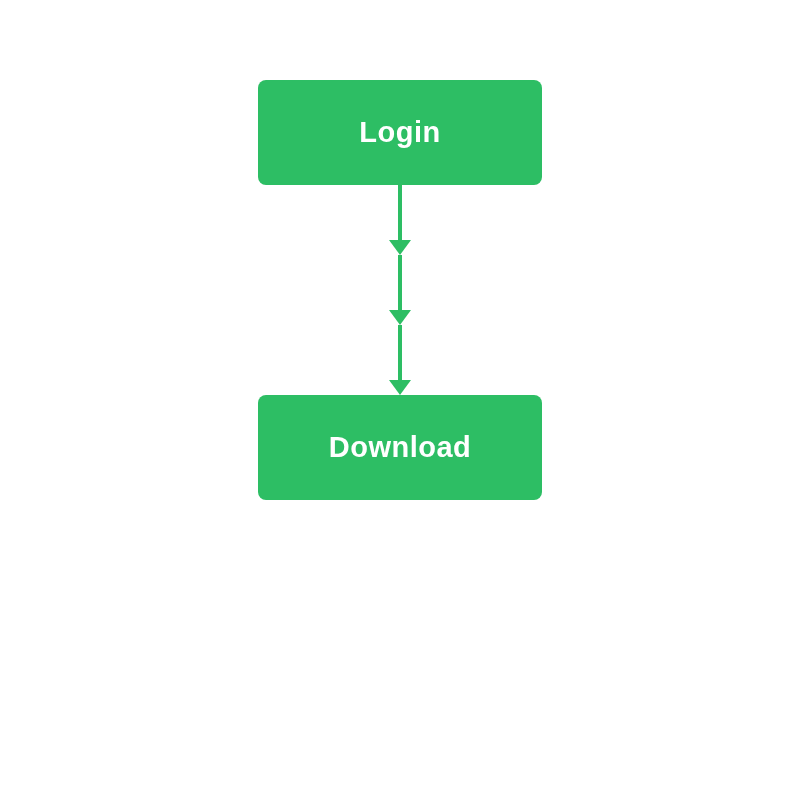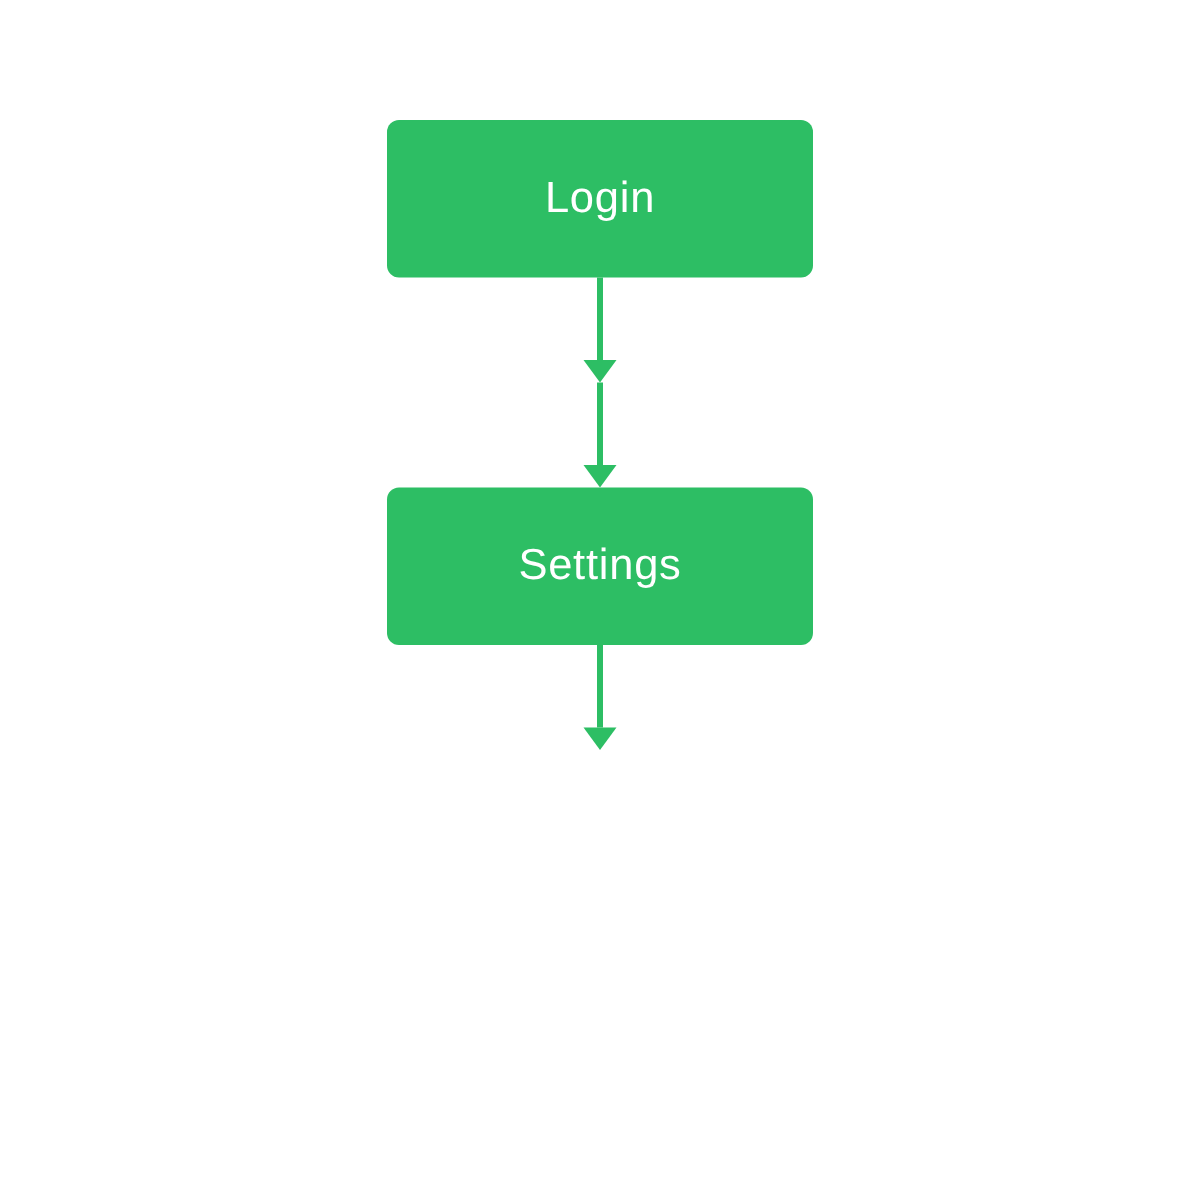--- a/index.html
+++ b/index.html
@@ -37,21 +37,21 @@
     background: var(--node-fill);
     border-radius: 8px;
     display: flex;
     align-items: center;
     justify-content: center;
     flex: none;
   }
   .node-label {
     color: var(--node-text);
     font-size: 29px;
-    font-weight: normal;
+    font-weight: bold;
     letter-spacing: 0.5px;
     white-space: nowrap;
   }
   .arrow {
     height: 70px;
     width: 24px;
     display: flex;
     flex-direction: column;
     align-items: center;
     flex: none;
@@ -83,24 +83,24 @@
       <div class="arrow-line"></div>
       <div class="arrow-head"></div>
     </div>
 
 
     <div class="arrow">
       <div class="arrow-line"></div>
       <div class="arrow-head"></div>
     </div>
 
-    <div class="node">
-      <span class="node-label">Settings</span>
-    </div>
 
     <div class="arrow">
       <div class="arrow-line"></div>
       <div class="arrow-head"></div>
     </div>
 
+    <div class="node">
+      <span class="node-label">Download</span>
+    </div>
 
   </div>
 </div>
 
 </body></html>

